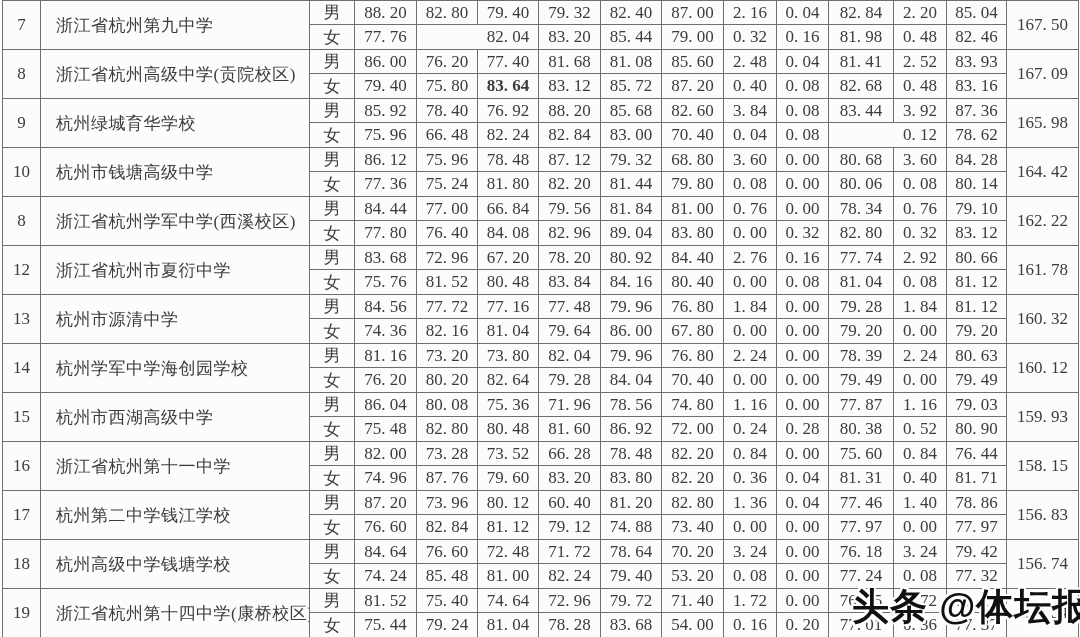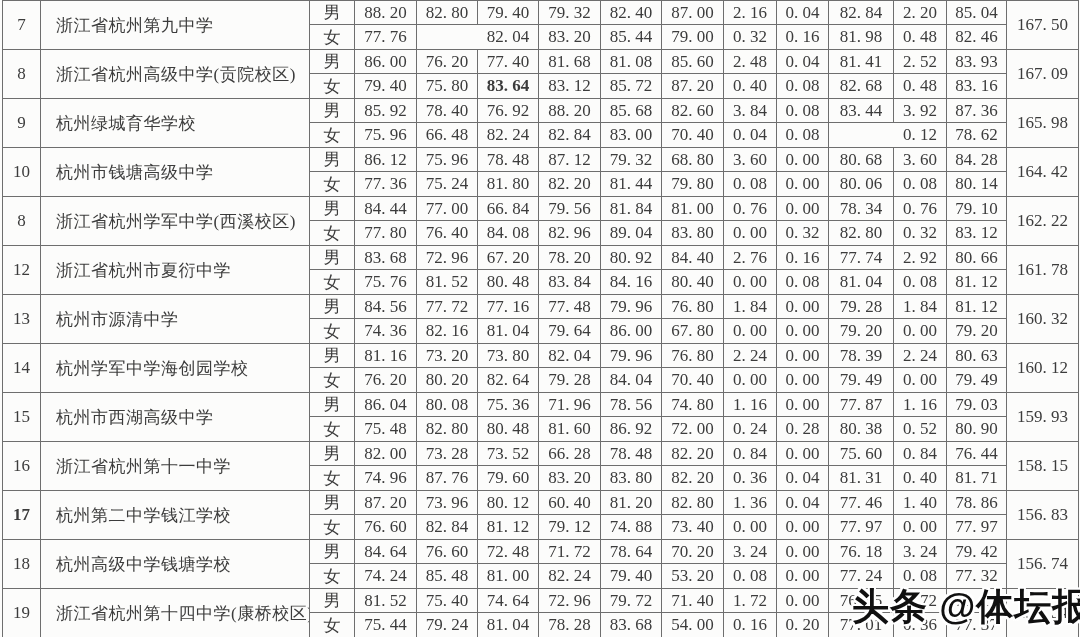--- a/index.html
+++ b/index.html
@@ -342,21 +342,21 @@
       <div class="cell " style="grid-area: 2 / 7;">83. 20</div>
       <div class="cell " style="grid-area: 2 / 8;">83. 80</div>
       <div class="cell " style="grid-area: 2 / 9;">82. 20</div>
       <div class="cell " style="grid-area: 2 / 10;">0. 36</div>
       <div class="cell " style="grid-area: 2 / 11;">0. 04</div>
       <div class="cell " style="grid-area: 2 / 12; text-align: center;">81. 31</div>
       <div class="cell " style="grid-area: 2 / 13;">0. 40</div>
       <div class="cell " style="grid-area: 2 / 14;">81. 71</div>
     </div>
     <div class="block">
-      <div class="cell span2" style="grid-area: 1 / 1 / span 2; font-weight: bold;">17</div>
+      <div class="cell span2" style="grid-area: 1 / 1 / span 2;">17</div>
       <div class="cell span2 name-cell" style="grid-area: 1 / 2 / span 2;">杭州第二中学钱江学校</div>
       <div class="cell divided" style="grid-area: 1 / 3;">男</div>
       <div class="cell divided" style="grid-area: 1 / 4;">87. 20</div>
       <div class="cell divided" style="grid-area: 1 / 5;">73. 96</div>
       <div class="cell divided" style="grid-area: 1 / 6;">80. 12</div>
       <div class="cell divided" style="grid-area: 1 / 7;">60. 40</div>
       <div class="cell divided" style="grid-area: 1 / 8;">81. 20</div>
       <div class="cell divided" style="grid-area: 1 / 9;">82. 80</div>
       <div class="cell divided" style="grid-area: 1 / 10;">1. 36</div>
       <div class="cell divided" style="grid-area: 1 / 11;">0. 04</div>

